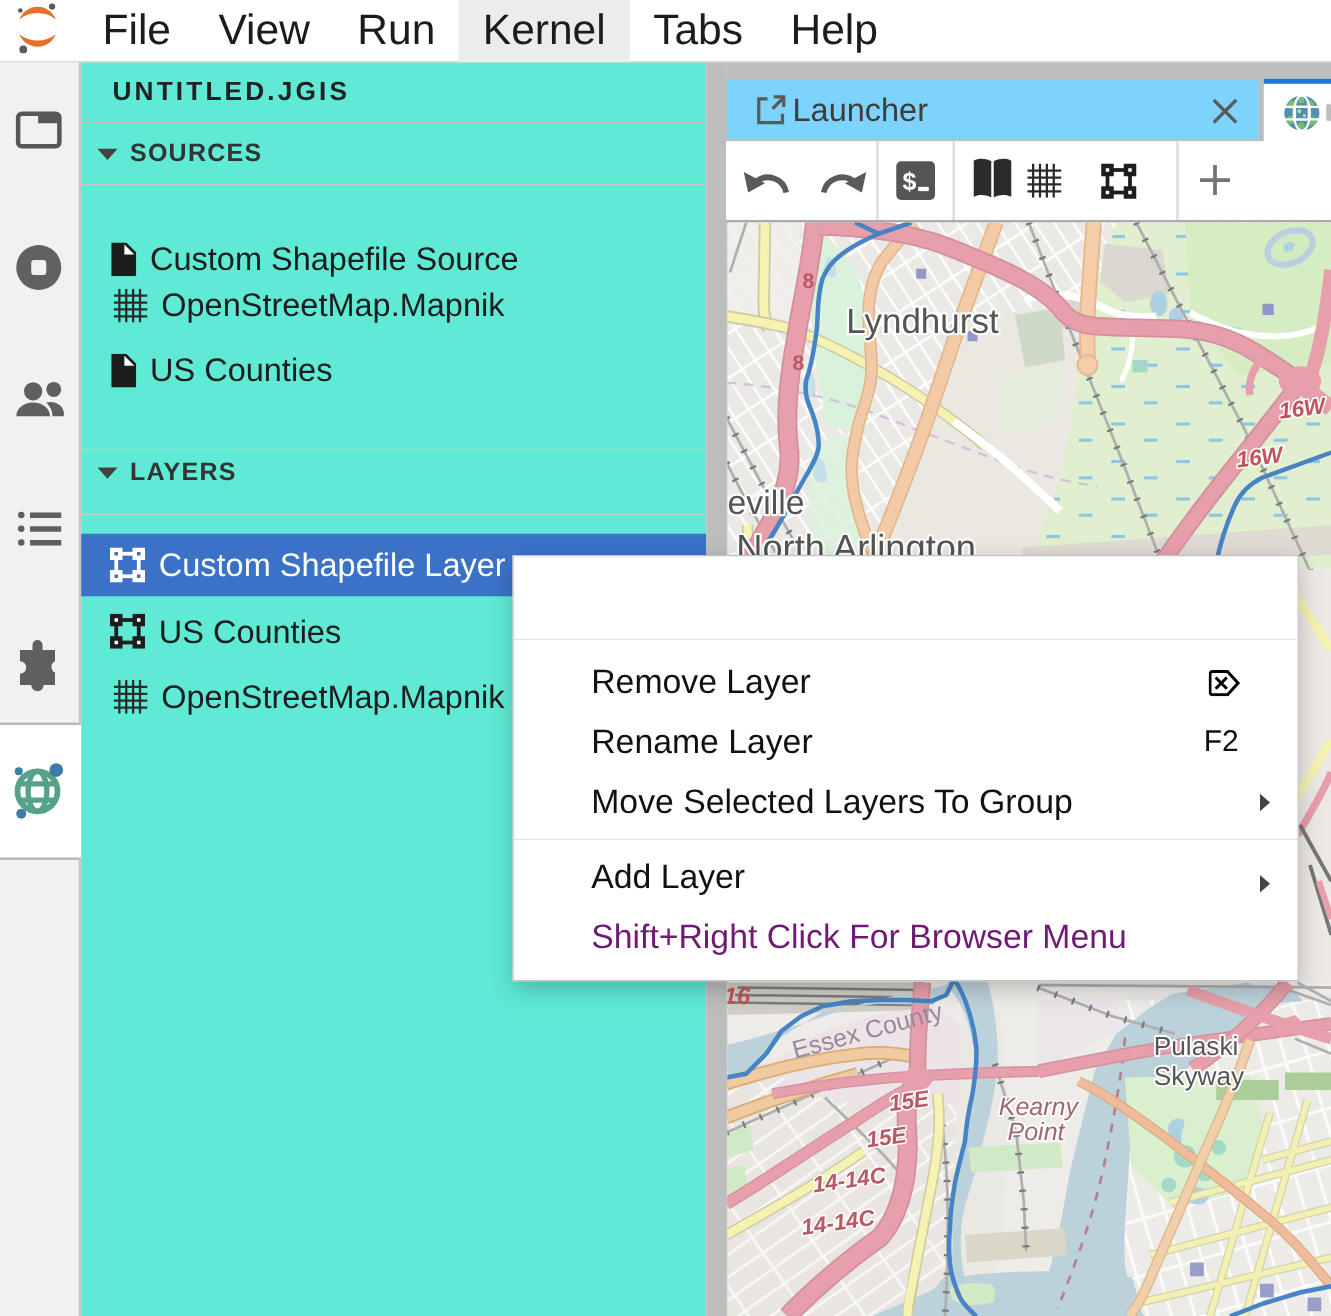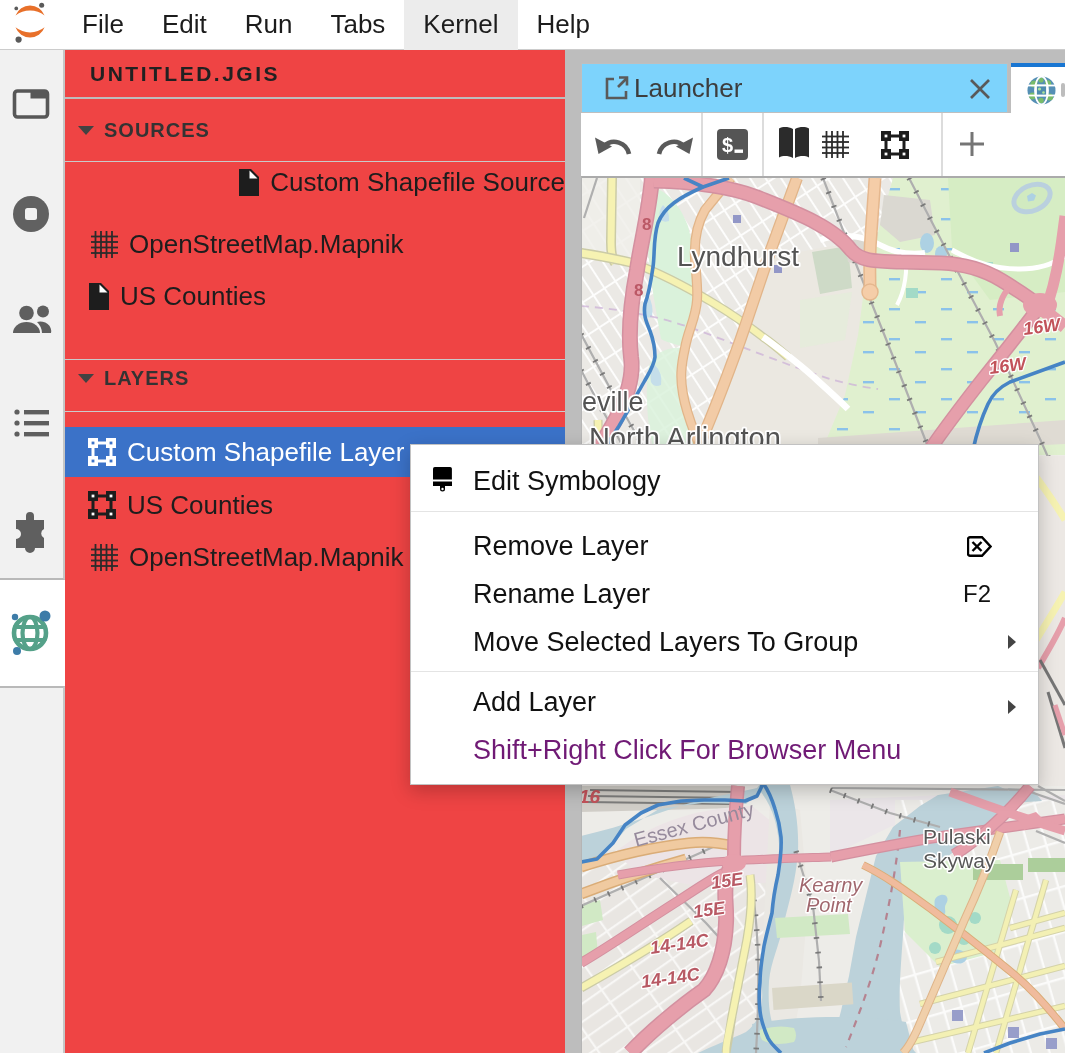--- a/index.html
+++ b/index.html
@@ -1,30 +1,30 @@
 <!DOCTYPE html>
 <html><head>
 <meta charset="utf-8">
 <style>
 * { margin:0; padding:0; box-sizing:border-box; }
 html,body { width:1065px; height:1053px; overflow:hidden; }
 body { font-family:"Liberation Sans", sans-serif; position:relative; background:#fff; }
 .abs { position:absolute; }
 #menubar { left:0; top:0; width:1065px; height:50px; background:#fff; border-bottom:1px solid #cccccc; display:flex; align-items:center; }
 #menubar .logo { width:63px; height:50px; flex:0 0 63px; }
-#menubar .mi { font-size:26px; color:#1c1c1c; padding:0 19px; height:50px; line-height:48px; }
+#menubar .mi { font-size:34px; color:#1c1c1c; padding:0 19px; height:50px; line-height:48px; }
 #menubar .mi.hov { background:#ececec; }
 
 #sb1 { left:0; top:50px; width:65px; height:530px; background:#f1f1f1; border-right:2px solid #c6c6c6; border-bottom:2px solid #b9b9b9;}
 #sb2 { left:0; top:580px; width:65px; height:106px; background:#fff; }
 #sb3 { left:0; top:686px; width:65px; height:367px; background:#f1f1f1; border-right:2px solid #c6c6c6; border-top:2px solid #b9b9b9;}
 
-#panel { left:65px; top:50px; width:500px; height:1003px; background:#ef4444; }
+#panel { left:65px; top:50px; width:500px; height:1003px; background:#5eead4; }
 #ptitle { left:0; top:0; width:500px; height:49px; border-bottom:2px solid #bdbdbd; font-weight:bold; font-size:21px; letter-spacing:2.5px; color:#212121; line-height:48px; padding-left:25px; }
-.sechead { left:0; width:500px; height:63px; border-bottom:1px solid #c9c9c9; font-weight:bold; font-size:20px; letter-spacing:1px; color:#333; display:flex; align-items:center; }
+.sechead { left:0; width:500px; height:49px; border-bottom:1px solid #c9c9c9; font-weight:bold; font-size:20px; letter-spacing:1px; color:#333; display:flex; align-items:center; }
 .sechead .tri { width:0; height:0; border-left:8px solid transparent; border-right:8px solid transparent; border-top:9px solid #424242; margin-left:13px; margin-right:10px; }
 .row { left:0; width:500px; height:52px; display:flex; align-items:center; font-size:26px; color:#1d1d1d; }
 .row svg { flex:0 0 auto; }
 .rowsel { background:#3b72c8; color:#fff; }
 
 #strip { left:565px; top:50px; width:16px; height:1003px; background:#bdbdbd; }
 #tabbar { left:581px; top:50px; width:484px; height:63px; background:#bdbdbd; }
 #ltab { left:581px; top:63px; width:427px; height:50px; background:#7dd3fc; border:1px solid #bfbfbf; display:flex; align-items:center; }
 #ltab .ttext { font-size:26px; color:#3d3d3d; margin-left:4px; }
 #atab { left:1011px; top:63px; width:54px; height:113px; background:#fff; border-top:4px solid #1976d2; }
@@ -44,24 +44,24 @@
 <body>
 <div class="abs" id="menubar">
   <svg class="logo" viewBox="0 0 65 50">
     <path d="M 16 15.2 A 16 16 0 0 1 46 15.2 A 24 24 0 0 0 16 15.2 Z" fill="#e8702a"></path>
     <path d="M 16 27.4 A 16 16 0 0 0 46 27.4 A 24 24 0 0 1 16 27.4 Z" fill="#e8702a"></path>
     <circle cx="16.8" cy="7.9" r="1.9" fill="#5a5a5a"></circle>
     <circle cx="43" cy="4.6" r="2.6" fill="#5a5a5a"></circle>
     <circle cx="19.2" cy="40" r="3.2" fill="#5a5a5a"></circle>
   </svg>
   <div class="mi">File</div>
-    <div class="mi">Edit</div>
+    <div class="mi">View</div>
     <div class="mi">Run</div>
+    <div class="mi hov">Kernel</div>
     <div class="mi">Tabs</div>
-    <div class="mi hov">Kernel</div>
     <div class="mi">Help</div>
 </div>
 
 <div class="abs" id="sb1"></div>
 <div class="abs" id="sb2"></div>
 <div class="abs" id="sb3"></div>
 <svg class="abs" style="left:0;top:50px" width="63" height="636" viewBox="0 0 63 636">
 
   <rect x="14.5" y="41" width="33" height="26" rx="3" fill="none" stroke="#575757" stroke-width="3.6"></rect>
   <path d="M 30.5 40 h 14 a 3 3 0 0 1 3 3 v 5.5 h -17 z" fill="#575757"></path>
@@ -99,21 +99,21 @@
     </g>
     <circle cx="45" cy="566" r="5.5" fill="#3d7ca8"></circle>
     <circle cx="15" cy="567" r="3.2" fill="#3d7ca8"></circle>
     <circle cx="17" cy="601" r="4" fill="#3d7ca8"></circle>
   </g>
 </svg>
 
 <div class="abs" id="panel">
   <div class="abs" id="ptitle">UNTITLED.JGIS</div>
   <div class="abs sechead" style="top:49px;">​<span class="tri"></span>SOURCES</div>
-  <div class="abs row" style="top:106px;justify-content:flex-end;">
+  <div class="abs row" style="top:131px;">
     <svg width="20" height="27" viewBox="0 0 20 27" style="margin-left:24px;">
         <path d="M 0 0 h 12 l 8 8 v 19 h -20 z" fill="#1d1d1d"></path>
         <path d="M 12 0 l 8 8 h -8 z" fill="#fff" transform="translate(-1.5,1.5)"></path>
       </svg>
     <span style="margin-left:11px;">Custom Shapefile Source</span>
   </div>
   <div class="abs row" style="top:168px;">
     <svg width="27" height="27" viewBox="0 0 27 27" style="margin-left:26px;">
         <g stroke="#2b2b2b" stroke-width="1.8">
           <line x1="4.5" y1="0" x2="4.5" y2="27"></line>
@@ -586,29 +586,20 @@
 <g fill="#4f4f4f" font-size="21" stroke="#ffffff" stroke-width="3" paint-order="stroke" stroke-linejoin="round">
 <text x="923" y="844">Pulaski</text>
 <text x="923" y="868">Skyway</text>
 </g>
 <rect x="581" y="176" width="484" height="877" fill="#ffffff" opacity="0.05"></rect>
 </g>
 </svg>
   </div>
 
 <div class="abs" id="ctx">
-  <div class="ci" style="top:11px; height:50px;">
-    <svg width="21" height="27" viewBox="0 0 21 27" style="position:absolute; left:22px; top:11px;">
-      <path d="M 2 0 h 17 a 2 2 0 0 1 2 2 v 12 h -21 v -12 a 2 2 0 0 1 2 -2 z" fill="#000" transform="scale(0.9)"></path>
-      <rect x="0" y="14.5" width="19" height="4.5" fill="#000"></rect>
-      <path d="M 7 19 h 5 v 3 a 2.5 2.5 0 0 1 -5 0 z" fill="#000"></path>
-      <circle cx="9.5" cy="22" r="1.2" fill="#fff"></circle>
-    </svg>
-    <span class="lbl">Edit Symbology</span>
-  </div>
   <div class="csep" style="top:66px;"></div>
   <div class="ci" style="top:77px;">
     <span class="lbl">Remove Layer</span>
     <svg width="25" height="21" viewBox="0 0 25 21" style="position:absolute; right:46px; top:14px;">
       <path d="M 3 1.25 h 12 l 8.5 9.25 l -8.5 9.25 h -12 a 2 2 0 0 1 -2 -2 v -14.5 a 2 2 0 0 1 2 -2 z" fill="none" stroke="#000" stroke-width="2.4"></path>
       <g stroke="#000" stroke-width="2.4">
           <line x1="5.5" y1="6" x2="14.5" y2="15"></line>
           <line x1="14.5" y1="6" x2="5.5" y2="15"></line>
         </g>
     </svg>

